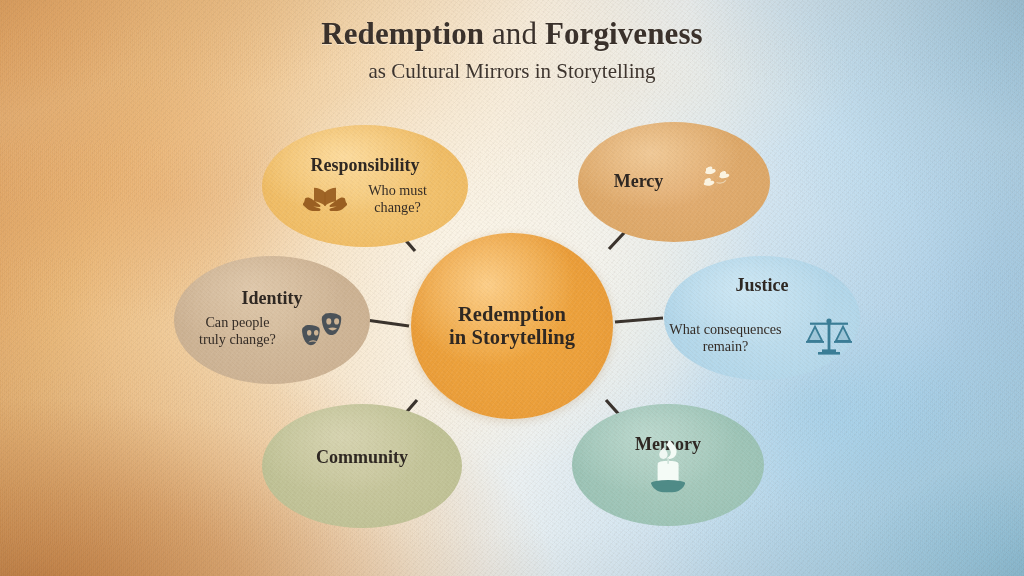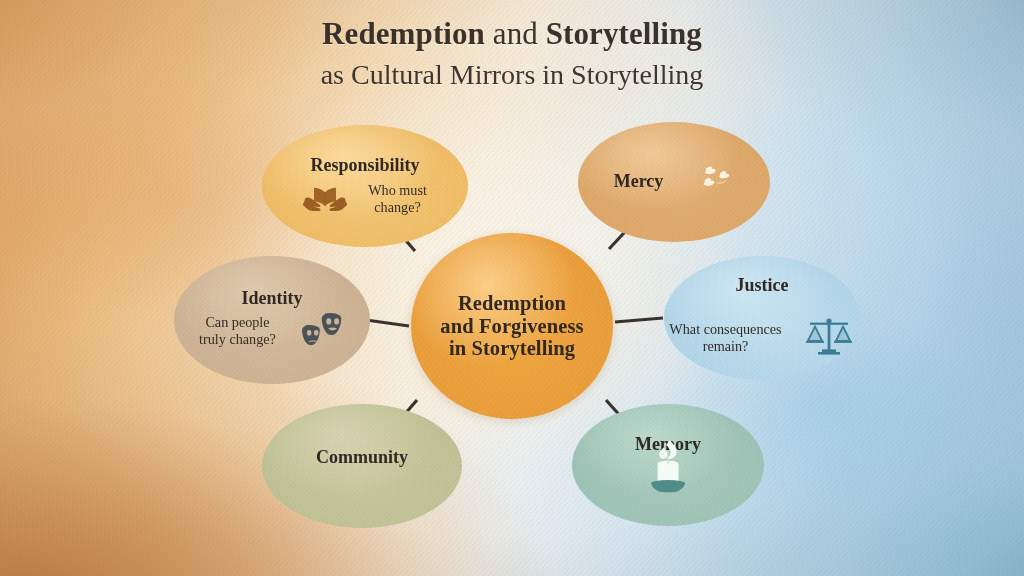--- a/index.html
+++ b/index.html
@@ -86,21 +86,21 @@
     font-size: 31px;
     color: #3a312b;
     letter-spacing: .1px;
     line-height: 1.15;
     text-shadow: 0 1px 0 rgba(255,252,244,0.45);
   }
   .title-main .strong { font-weight: 700; }
   .title-main .light  { font-weight: 400; }
   .title-sub {
     margin-top: 7px;
-    font-size: 28px;
+    font-size: 21px;
     font-weight: 400;
     color: #3e352e;
     text-shadow: 0 1px 0 rgba(255,252,244,0.40);
   }
 
   
   #diagram { position: absolute; inset: 0; z-index: 4; }
   #connectors { position: absolute; inset: 0; z-index: 3; }
 
   .node {
@@ -218,41 +218,40 @@
   <div class="bg-layer bg-warm-bl"></div>
   <div class="bg-layer bg-warm-tl"></div>
   <div class="bg-layer bg-cool-tr"></div>
   <div class="bg-layer bg-cool-br"></div>
   <div class="bg-layer bg-cream-core"></div>
   <div class="bg-layer bg-wash-a"></div>
   <div class="bg-layer bg-grain"></div>
   <div class="bg-layer bg-vignette"></div>
 
   <div class="title-block">
-    <div class="title-main"><span class="strong">Redemption</span><span class="light"> and </span><span class="strong">Storytelling</span></div>
+    <div class="title-main"><span class="strong">Redemption</span><span class="light"> and </span><span class="strong">Forgiveness</span></div>
     <div class="title-sub">as Cultural Mirrors in Storytelling</div>
   </div>
 
   <svg id="connectors" width="1024" height="576" viewBox="0 0 1024 576">
     <g stroke="#3a332d" stroke-width="3.2" stroke-linecap="butt" fill="none">
       <line x1="415" y1="251" x2="388" y2="220"></line>
       <line x1="609" y1="249" x2="637" y2="219"></line>
       <line x1="409" y1="326" x2="366" y2="320"></line>
       <line x1="615" y1="322" x2="663" y2="318"></line>
       <line x1="417" y1="400" x2="391" y2="430"></line>
       <line x1="606" y1="400" x2="632" y2="429"></line>
     </g>
   </svg>
 
   <div id="diagram">
 
     <div class="node" id="node-center">
       <div class="n-title">
         <div>Redemption</div>
-        <div class="l2">and Forgiveness</div>
         <div>in Storytelling</div>
       </div>
     </div>
 
     <div class="node sat" id="node-responsibility">
       <div class="n-title">Responsibility</div>
       <div class="row body">
         <span class="icon-wrap">
           <svg width="44" height="30" viewBox="0 0 44 30">
             <g fill="#9a5f22">

